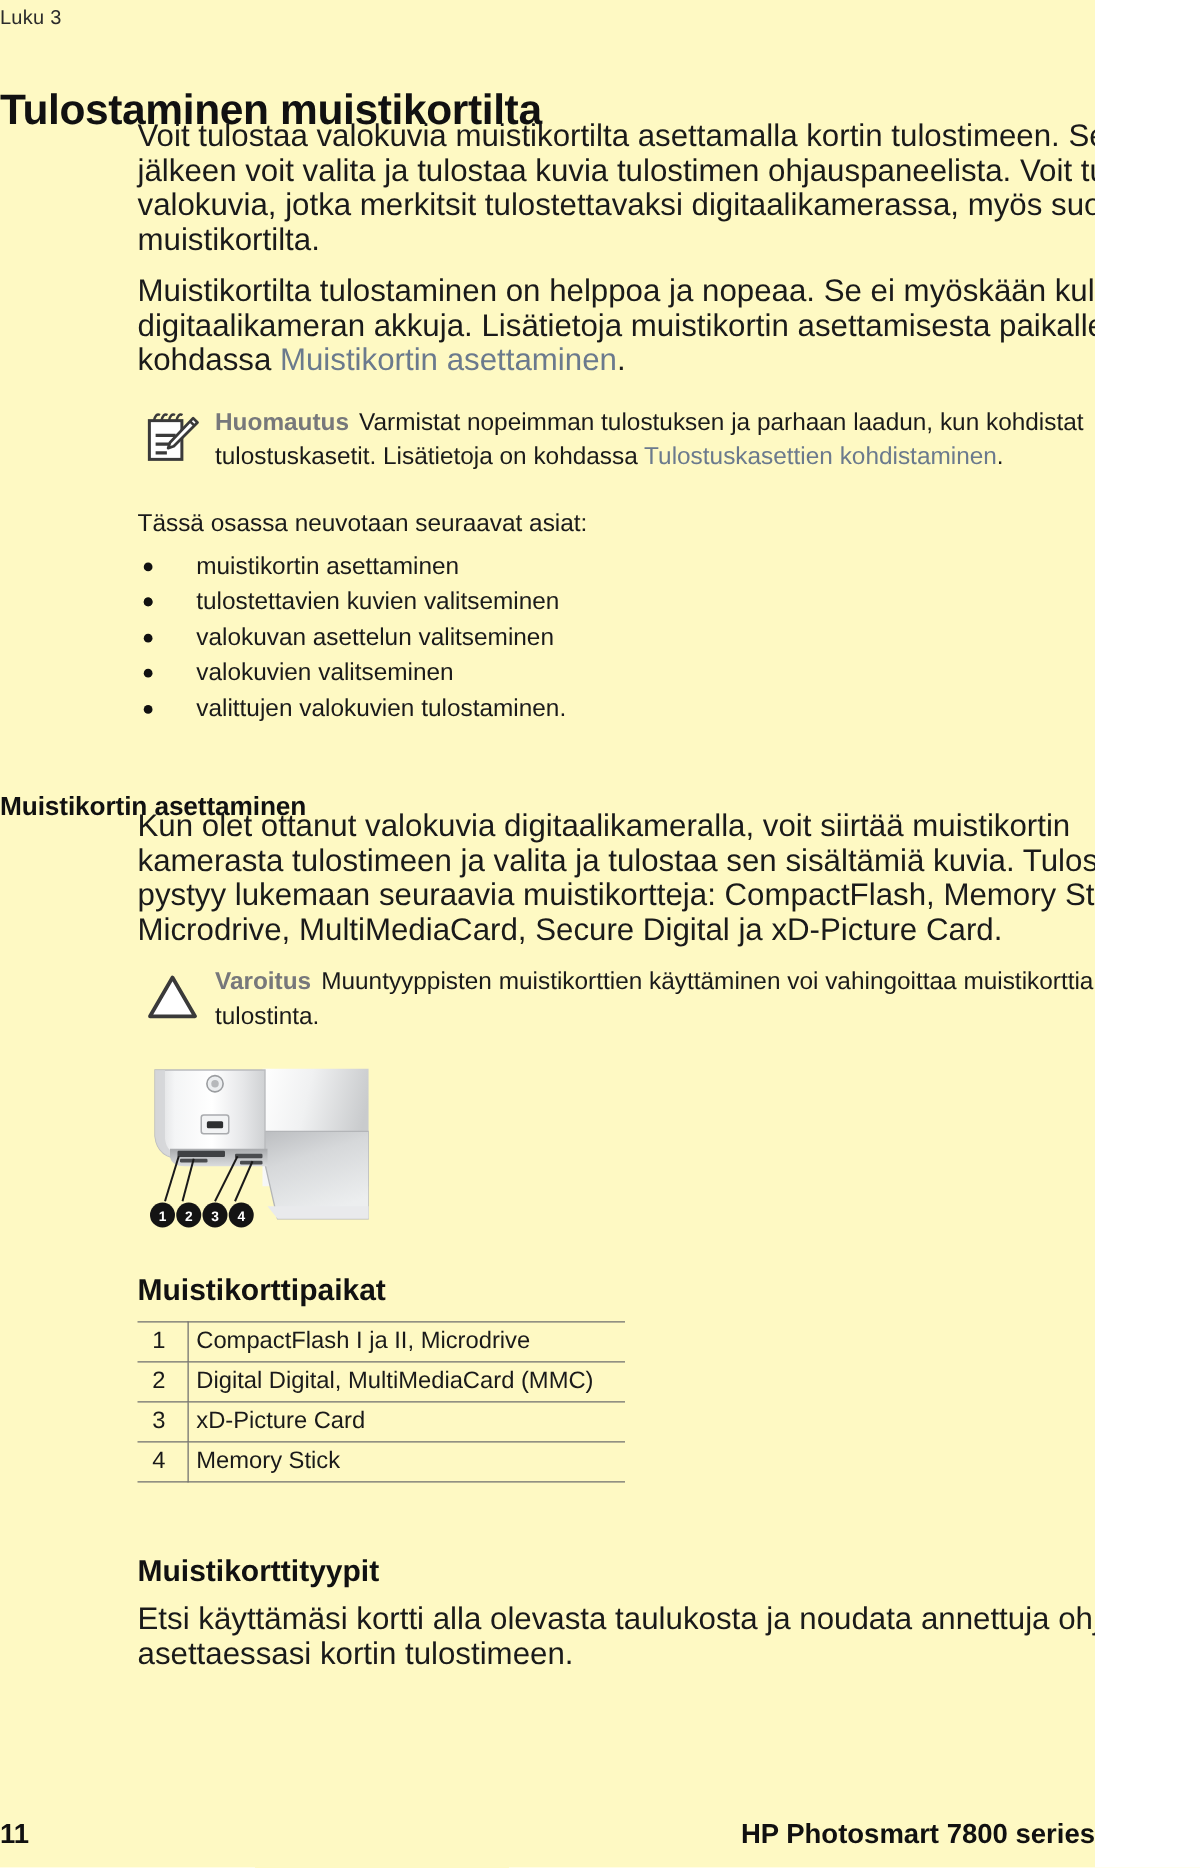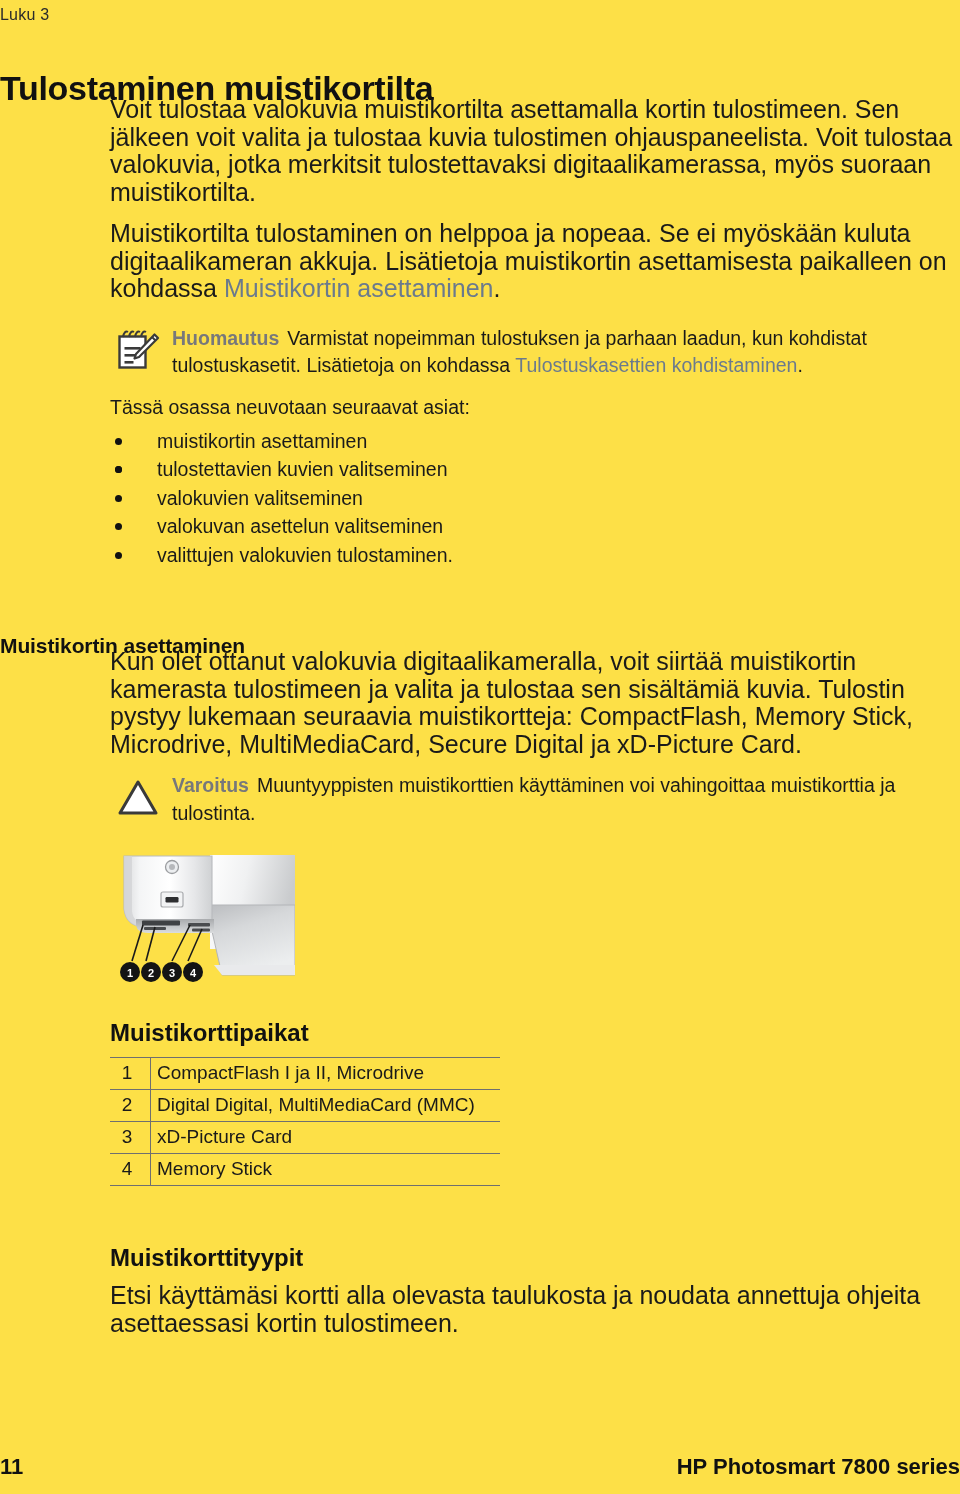--- a/index.html
+++ b/index.html
@@ -6,23 +6,23 @@
     margin: 0;
     padding: 0;
     background: #ffffff;
   }
   body {
     font-family: "Liberation Sans", sans-serif;
     color: #1a1a1a;
   }
   .page {
     position: relative;
-    width: 960px;
+    width: 876px;
     height: 1494px;
-    background: #fde047;
+    background: #fef9c3;
     overflow: hidden;
     box-sizing: border-box;
   }
 
   
   .running-header {
     position: absolute;
     left: 0px;
     top: 6px;
     font-size: 16px;
@@ -80,21 +80,21 @@
   .admon-icon {
     position: absolute;
     left: 6px;
     top: 2px;
     width: 44px;
     height: 44px;
   }
 
   
   .lead-line {
-    margin: 14px 0 6px 0;
+    margin: 26px 0 6px 0;
     font-size: 19.5px;
     line-height: 27px;
     color: #1a1a1a;
   }
   ul.bullets {
     margin: 0;
     padding: 0;
     list-style: none;
   }
   ul.bullets li {
@@ -231,25 +231,25 @@
       </li>
       <li>
         <span class="dot"></span>
       </li>
       <li>
         <span class="dot"></span>
         <span>tulostettavien kuvien valitseminen</span>
       </li>
       <li>
         <span class="dot"></span>
+        <span>valokuvan asettelun valitseminen</span>
+      </li>
+      <li>
+        <span class="dot"></span>
         <span>valokuvien valitseminen</span>
-      </li>
-      <li>
-        <span class="dot"></span>
-        <span>valokuvan asettelun valitseminen</span>
       </li>
       <li>
         <span class="dot"></span>
         <span>valittujen valokuvien tulostaminen.</span>
       </li>
     </ul>
   </div>
 
   <h2 class="section-head" style="top:617px;">Muistikortin asettaminen</h2>
 

